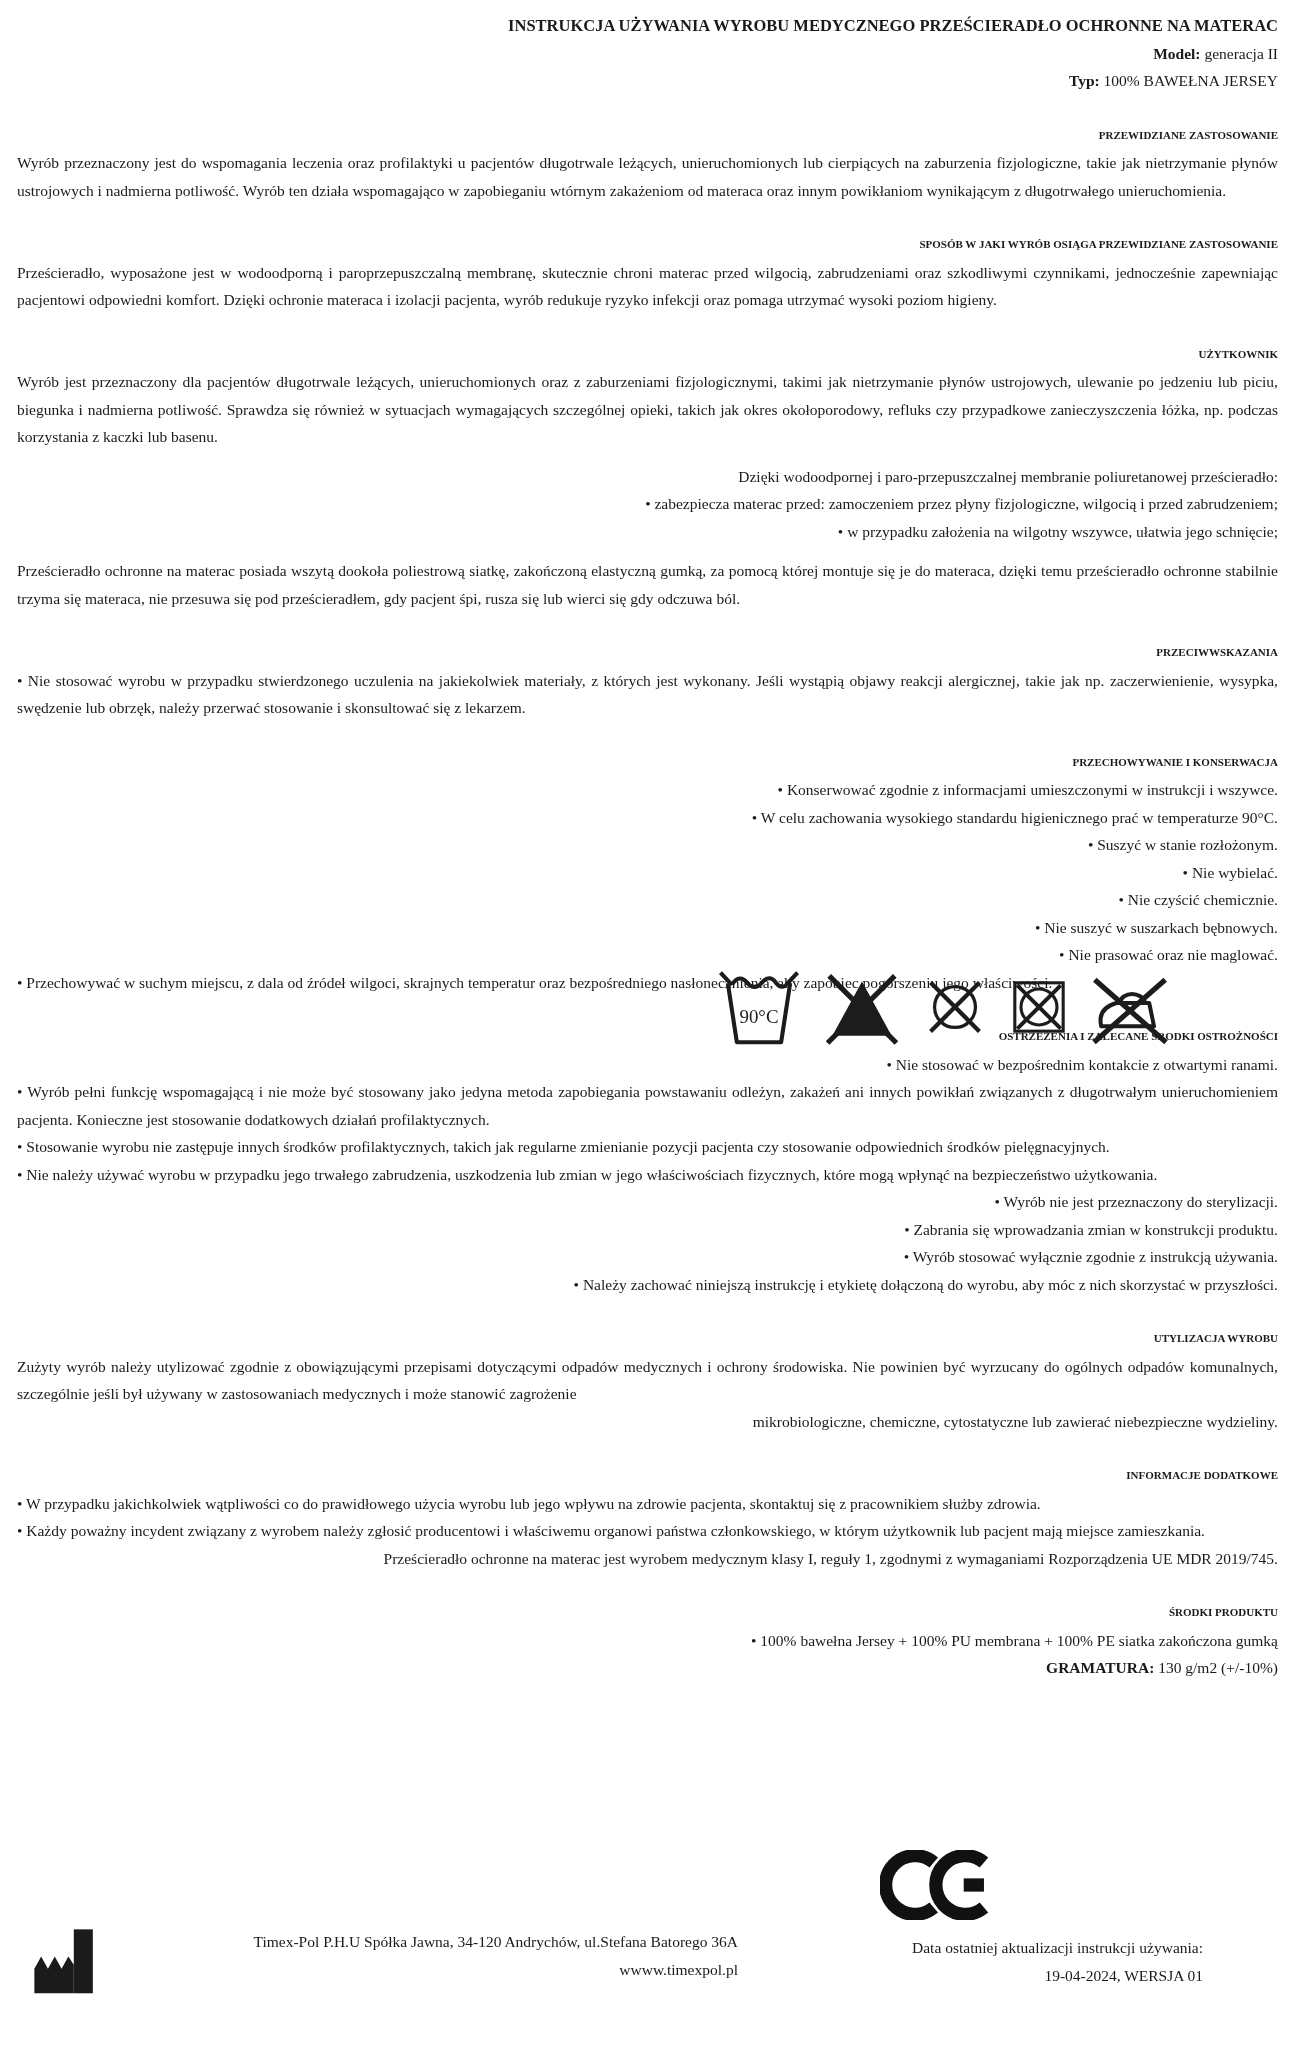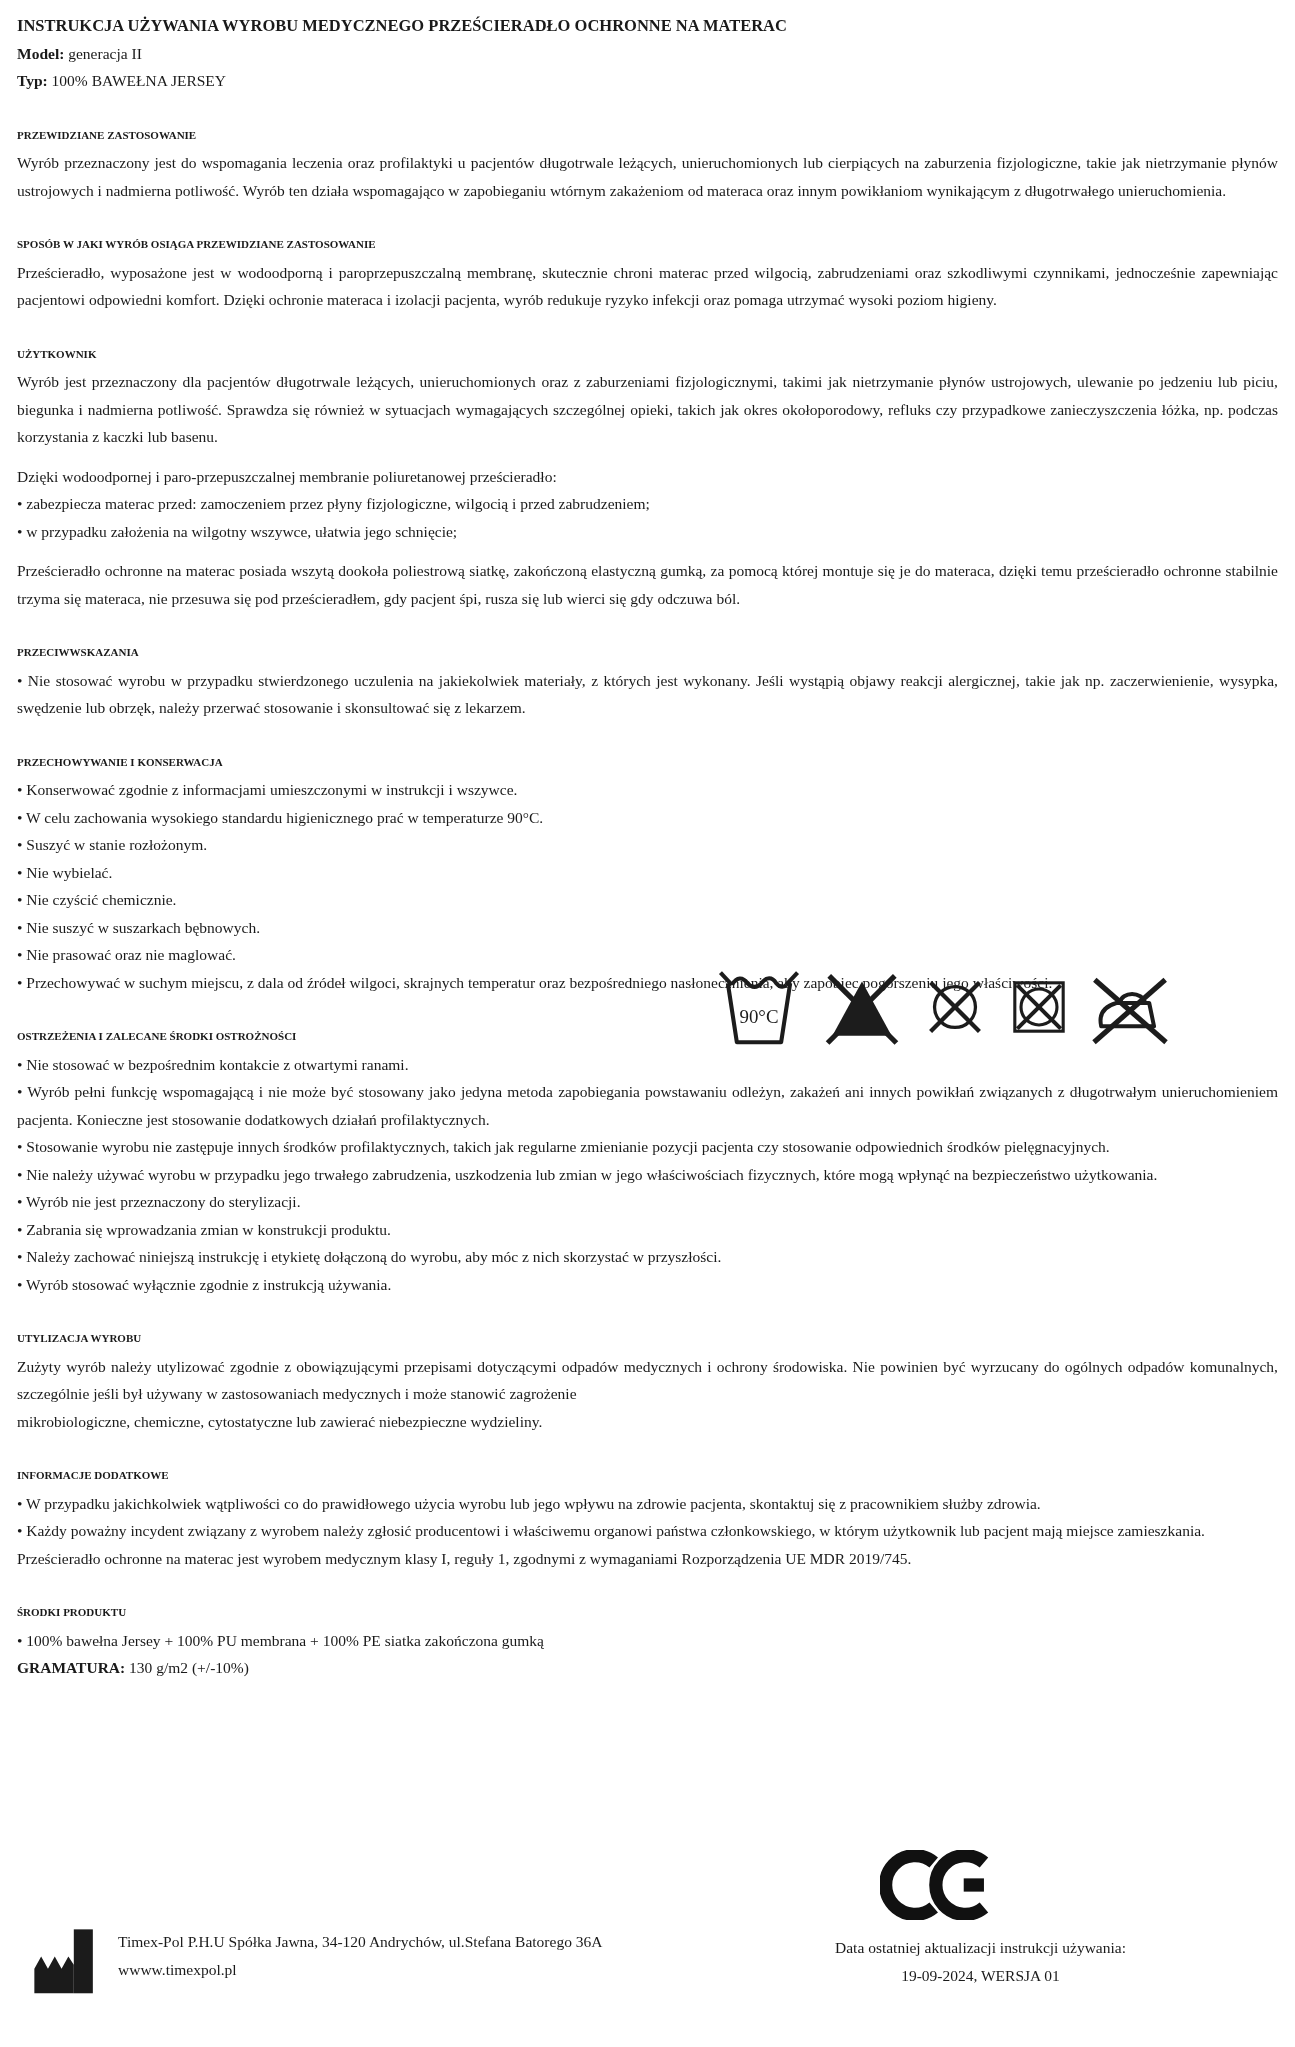--- a/index.html
+++ b/index.html
@@ -9,21 +9,21 @@
     box-sizing:border-box;
     margin:0 auto;
     padding:12px 17px 0 17px;
     background:#ffffff;
     color:#1a1a1a;
     font-family:"Liberation Serif", serif;
     font-size:15.5px;
     line-height:27.5px;
     overflow:hidden;
   }
-  p { margin:0; }
+  p { margin:0;text-align:right; }
   .just { text-align:justify; }
   .title { font-weight:700; font-size:16.5px; }
   .meta b { font-weight:700; }
   .h { font-weight:700; font-size:11px; margin-top:27px; }
   .gap { margin-top:12px; }
   .care-icons {
     position:absolute; left:716px; top:966px;
     display:flex; gap:20px; align-items:flex-start;
   }
   .care-icons svg { display:block; }
@@ -104,22 +104,22 @@
     </svg>
   </div>
 
   <p class="h">OSTRZEŻENIA I ZALECANE ŚRODKI OSTROŻNOŚCI</p>
   <p>• Nie stosować w bezpośrednim kontakcie z otwartymi ranami.</p>
   <p class="just">• Wyrób pełni funkcję wspomagającą i nie może być stosowany jako jedyna metoda zapobiegania powstawaniu odleżyn, zakażeń ani innych powikłań związanych z długotrwałym unieruchomieniem pacjenta. Konieczne jest stosowanie dodatkowych działań profilaktycznych.</p>
   <p class="just">• Stosowanie wyrobu nie zastępuje innych środków profilaktycznych, takich jak regularne zmienianie pozycji pacjenta czy stosowanie odpowiednich środków pielęgnacyjnych.</p>
   <p class="just">• Nie należy używać wyrobu w przypadku jego trwałego zabrudzenia, uszkodzenia lub zmian w jego właściwościach fizycznych, które mogą wpłynąć na bezpieczeństwo użytkowania.</p>
   <p>• Wyrób nie jest przeznaczony do sterylizacji.</p>
   <p>• Zabrania się wprowadzania zmian w konstrukcji produktu.</p>
+  <p>• Wyrób stosować wyłącznie zgodnie z instrukcją używania.</p>
   <p>• Należy zachować niniejszą instrukcję i etykietę dołączoną do wyrobu, aby móc z nich skorzystać w przyszłości.</p>
-  <p>• Wyrób stosować wyłącznie zgodnie z instrukcją używania.</p>
 
   <p class="h">UTYLIZACJA WYROBU</p>
   <p class="just">Zużyty wyrób należy utylizować zgodnie z obowiązującymi przepisami dotyczącymi odpadów medycznych i ochrony środowiska. Nie powinien być wyrzucany do ogólnych odpadów komunalnych, szczególnie jeśli był używany w zastosowaniach medycznych i może stanowić zagrożenie</p>
   <p>mikrobiologiczne, chemiczne, cytostatyczne lub zawierać niebezpieczne wydzieliny.</p>
 
   <p class="h">INFORMACJE DODATKOWE</p>
   <p class="just">• W przypadku jakichkolwiek wątpliwości co do prawidłowego użycia wyrobu lub jego wpływu na zdrowie pacjenta, skontaktuj się z pracownikiem służby zdrowia.</p>
   <p class="just">• Każdy poważny incydent związany z wyrobem należy zgłosić producentowi i właściwemu organowi państwa członkowskiego, w którym użytkownik lub pacjent mają miejsce zamieszkania.</p>
   <p>Prześcieradło ochronne na materac jest wyrobem medycznym klasy I, reguły 1, zgodnymi z wymaganiami Rozporządzenia UE MDR 2019/745.</p>
 
@@ -142,16 +142,16 @@
     </svg>
   </div>
 
   <div class="mfg-text">
     <p>Timex-Pol P.H.U Spółka Jawna, 34-120 Andrychów, ul.Stefana Batorego 36A</p>
     <p>wwww.timexpol.pl</p>
   </div>
 
   <div class="update-block">
     <p>Data ostatniej aktualizacji instrukcji używania:</p>
-    <p>19-09-2024, WERSJA 01</p>
+    <p>19-04-2024, WERSJA 01</p>
   </div>
 
 </div>
 
 </body></html>

